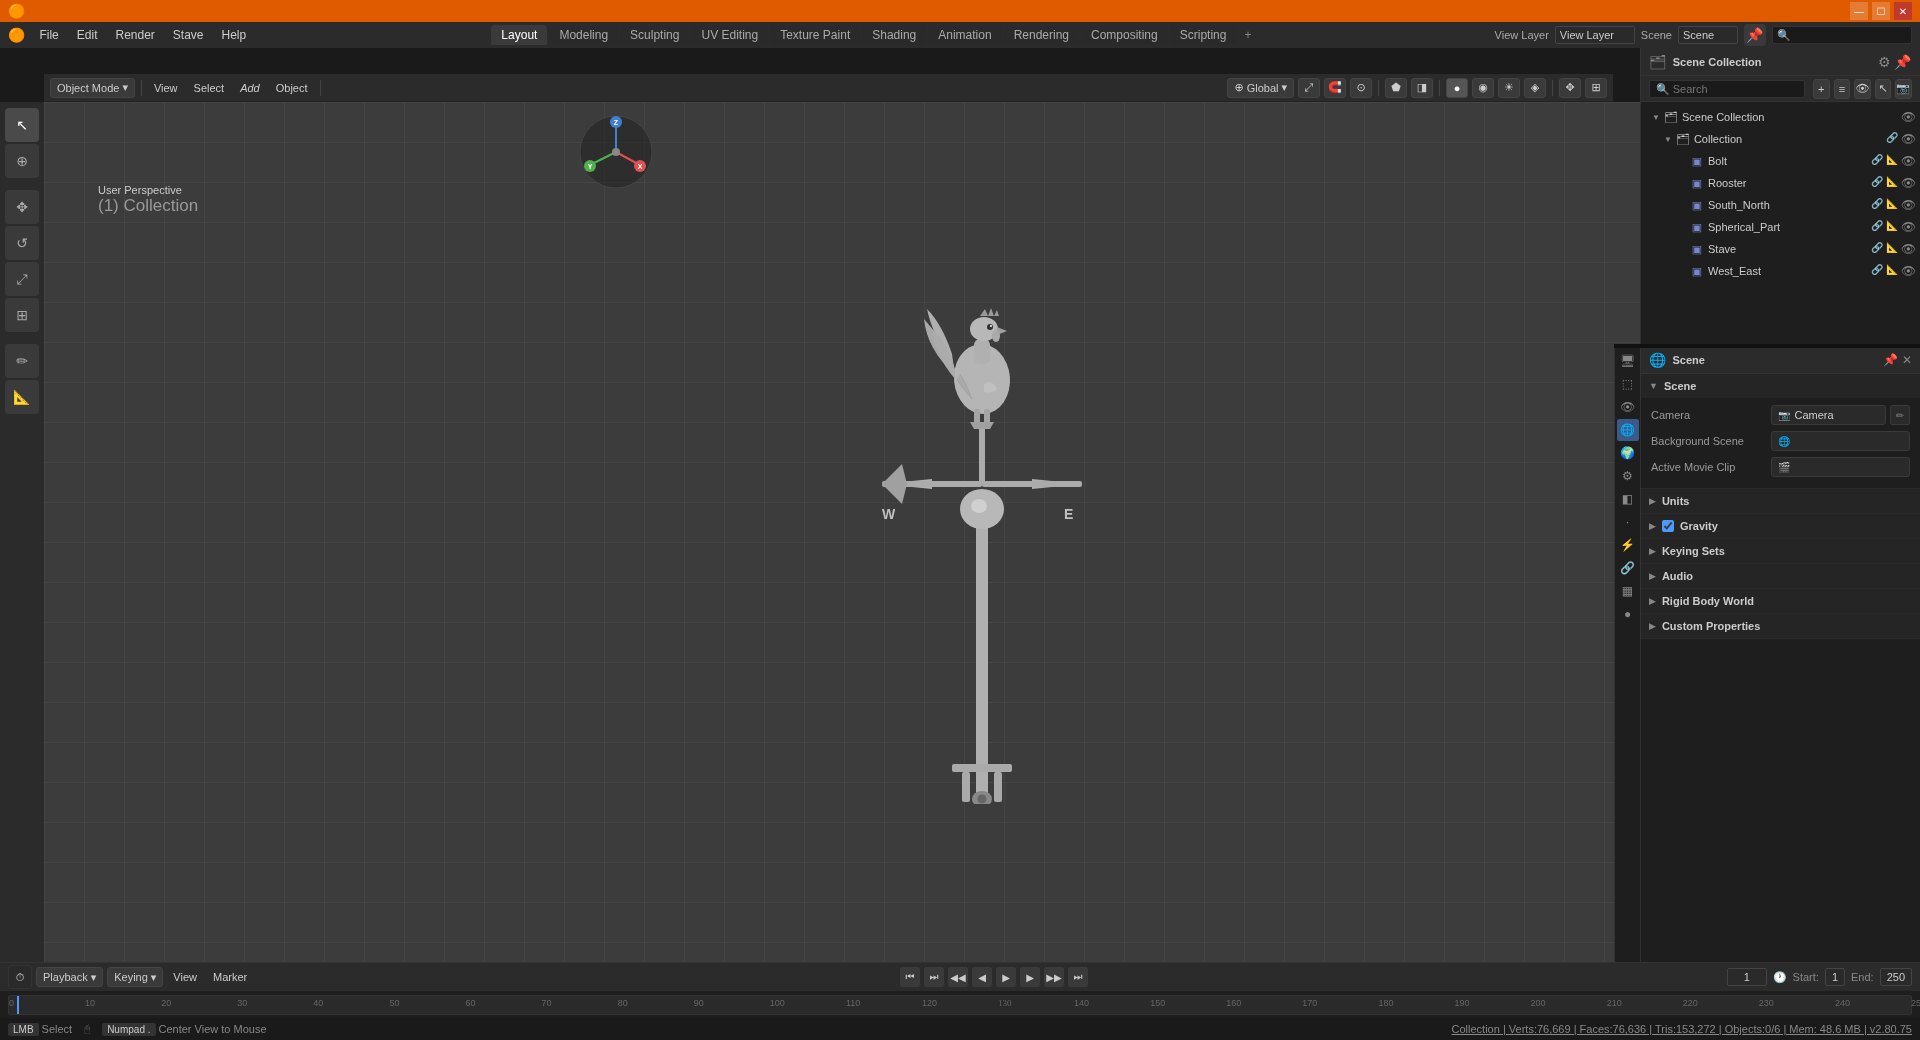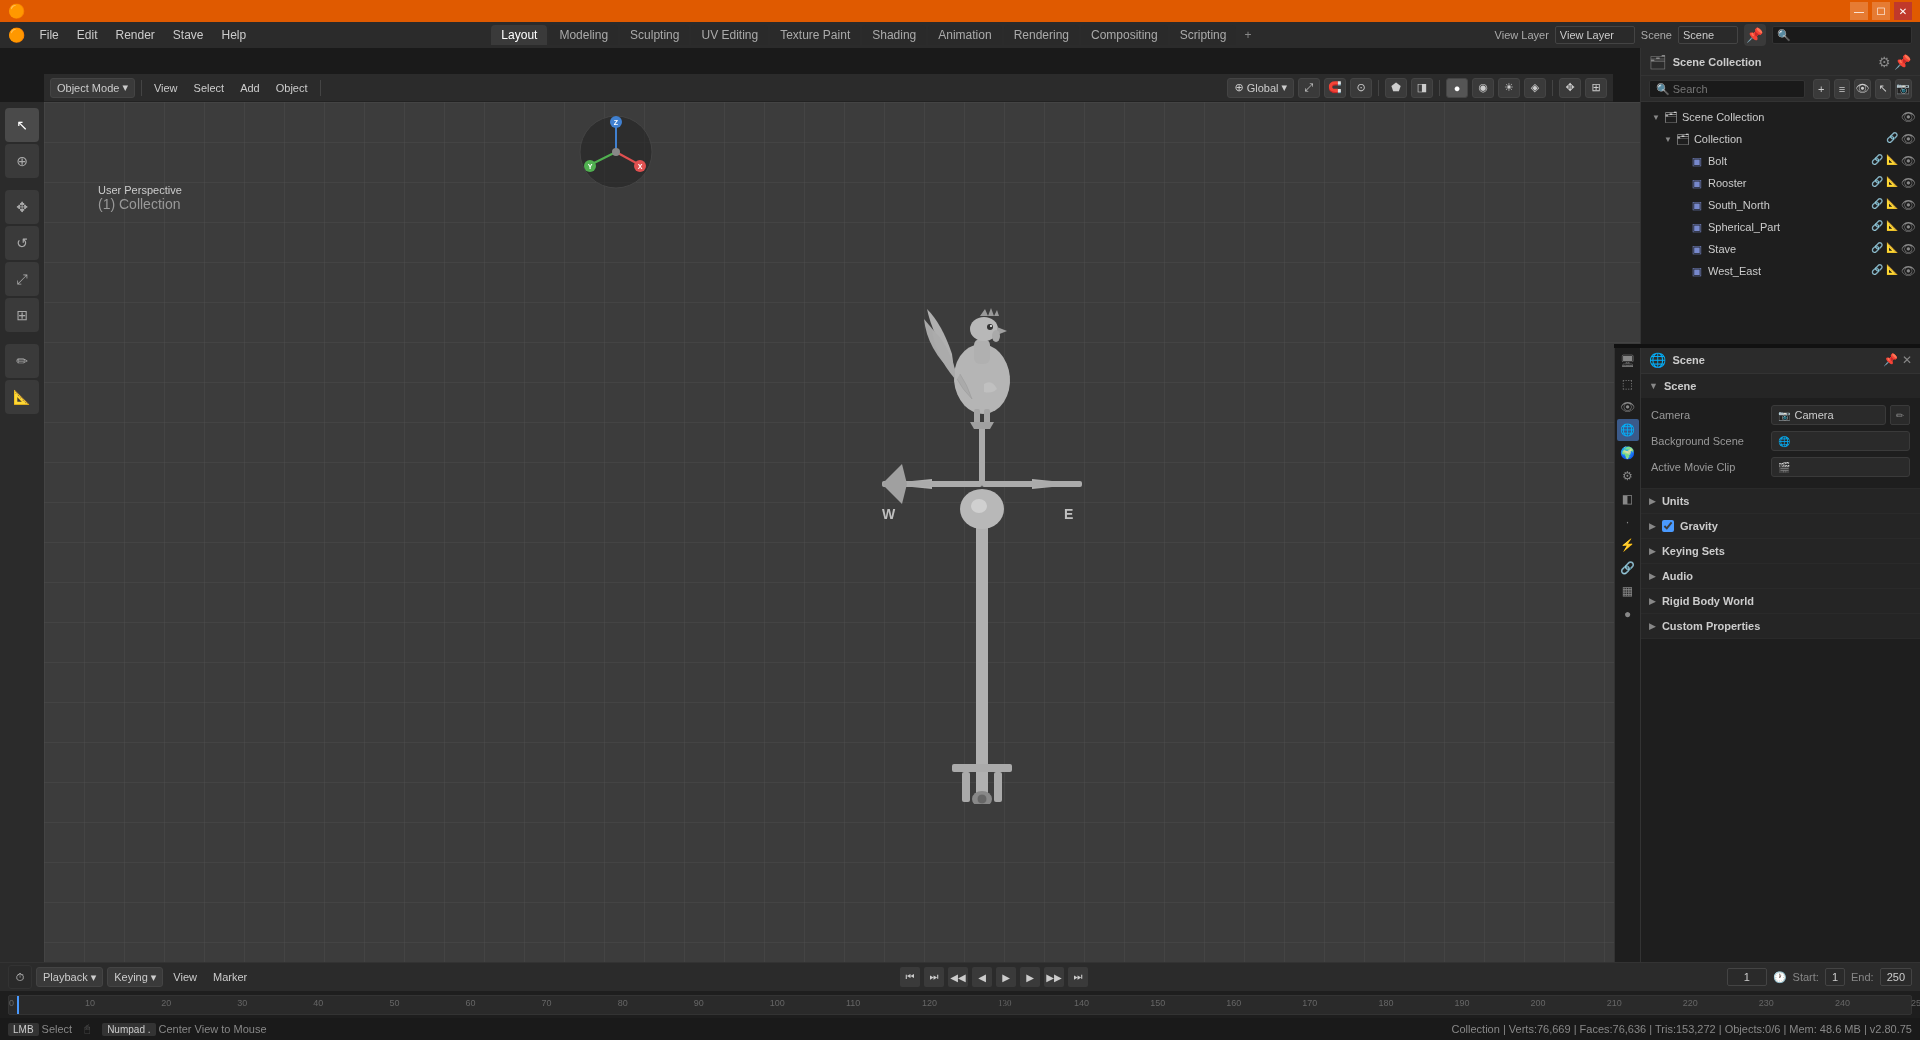--- a/index.html
+++ b/index.html
@@ -566,21 +566,21 @@
       position: absolute;
       top: 82px;
       left: 54px;
     }
     #viewport-info-label {
       color: #ccc;
       font-size: 11px;
     }
     #viewport-collection {
       color: #999;
-      font-size: 14px;
+      font-size: 17px;
     }
 
     
     #frame-indicator {
       background: #2a2a2a;
       border: 1px solid #444;
       color: #ccc;
       font-size: 11px;
       width: 40px;
       height: 18px;
@@ -658,21 +658,21 @@
 </div>
 
 <div id="viewport-header-row">
   <div class="vp-dropdown">
     <span>Object Mode</span>
     <span>▾</span>
   </div>
   <div class="vp-separator"></div>
   <span class="menu-item" style="padding:2px 6px;font-size:11px;">View</span>
   <span class="menu-item" style="padding:2px 6px;font-size:11px;">Select</span>
-  <span class="menu-item" style="padding:2px 6px;font-size:11px;">Add</span>
+  <span class="menu-item" style="padding:2px 6px;font-size:11px;font-style:italic;">Add</span>
   <span class="menu-item" style="padding:2px 6px;font-size:11px;">Object</span>
   <div class="vp-separator"></div>
 
   <div style="margin-left:auto;display:flex;align-items:center;gap:4px;">
     <div class="vp-dropdown">
       <span>⊕</span>
       <span>Global</span>
       <span>▾</span>
     </div>
     <div class="vp-icon-btn">⤢</div>
@@ -1139,16 +1139,16 @@
     <span class="status-key">LMB</span>
     <span>Select</span>
   </div>
   <div class="status-item">
     <span style="font-size:10px;color:#666;">🖱</span>
   </div>
   <div class="status-item">
     <span class="status-key">Numpad .</span>
     <span>Center View to Mouse</span>
   </div>
-  <div style="margin-left:auto;" class="status-item">
+  <div style="margin-left:auto;text-decoration:underline;" class="status-item">
     <span>Collection | Verts:76,669 | Faces:76,636 | Tris:153,272 | Objects:0/6 | Mem: 48.6 MB | v2.80.75</span>
   </div>
 </div>
 
 </body></html>

